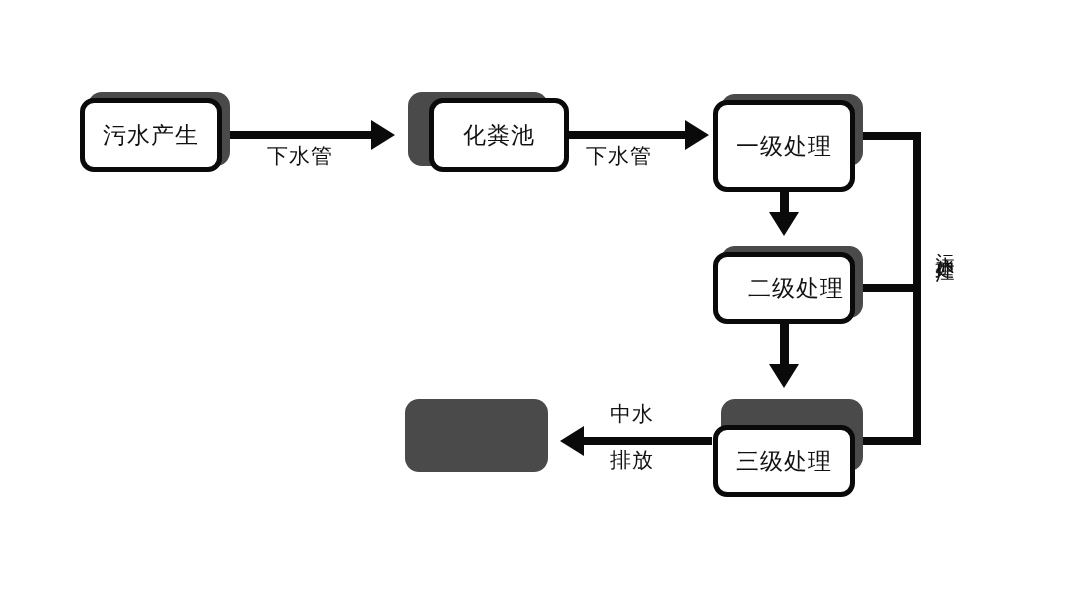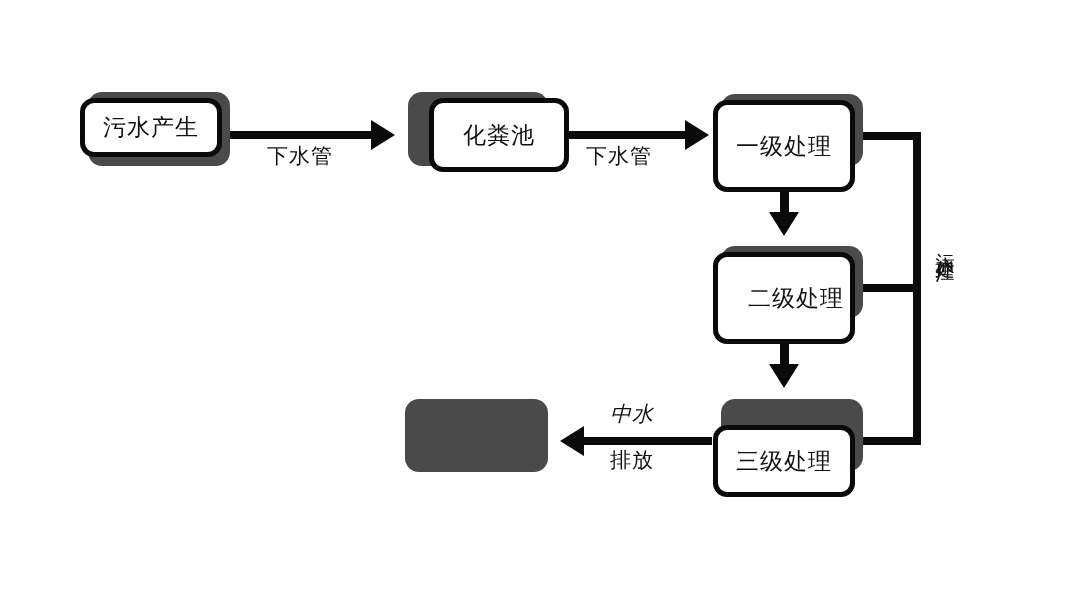--- a/index.html
+++ b/index.html
@@ -111,46 +111,46 @@
   <div class="edge-label" style="left:572px; top:142px; width:94px;">下水管</div>
 
   <div class="vline" style="left:780px; top:172px; width:9px; height:44px;"></div>
   <div class="arrow-down" style="left:769px; top:212px;"></div>
 
   <div class="vline" style="left:780px; top:324px; width:9px; height:44px;"></div>
   <div class="arrow-down" style="left:769px; top:364px;"></div>
 
   <div class="hline" style="left:584px; top:437px; width:128px;"></div>
   <div class="arrow-left" style="left:560px; top:426px;"></div>
-  <div class="edge-label" style="left:597px; top:400px; width:70px;font-style:italic;">中水</div>
+  <div class="edge-label" style="left:597px; top:400px; width:70px;">中水</div>
   <div class="edge-label" style="left:597px; top:446px; width:70px;">排放</div>
 
   <div class="hline" style="left:859px; top:132px; width:62px;"></div>
   <div class="hline" style="left:859px; top:284px; width:62px;"></div>
   <div class="hline" style="left:859px; top:437px; width:62px;"></div>
   <div class="vline" style="left:913px; top:132px; height:313px;"></div>
   <div class="bracket-caption" style="left:936px; top:238px;">污水处理厂</div>
 
   <div class="node-shadow" style="left:88px; top:92px; width:142px; height:74px;"></div>
-  <div class="node" style="left:80px; top:98px; width:142px; height:59px;">
+  <div class="node" style="left:80px; top:98px; width:142px; height:74px;">
     <span class="node-label">污水产生</span>
   </div>
 
   <div class="node-shadow" style="left:408px; top:92px; width:140px; height:74px;"></div>
   <div class="node" style="left:400px; top:98px; width:140px; height:74px;margin-left:29px;">
     <span class="node-label">化粪池</span>
   </div>
 
   <div class="node-shadow" style="left:721px; top:94px; width:142px; height:72px;"></div>
   <div class="node" style="left:713px; top:100px; width:142px; height:92px;">
     <span class="node-label">一级处理</span>
   </div>
 
   <div class="node-shadow" style="left:721px; top:246px; width:142px; height:72px;"></div>
-  <div class="node" style="left:713px; top:252px; width:142px; height:92px;padding-left:24px;">
+  <div class="node" style="left:713px; top:252px; width:142px; height:72px;padding-left:24px;">
     <span class="node-label">二级处理</span>
   </div>
 
   <div class="node-shadow" style="left:721px; top:399px; width:142px; height:72px;"></div>
   <div class="node" style="left:713px; top:405px; width:142px; height:72px;margin-top:20px;">
     <span class="node-label">三级处理</span>
   </div>
 
   <div class="node-shadow" style="left:405px; top:399px; width:143px; height:73px;"></div>
 

